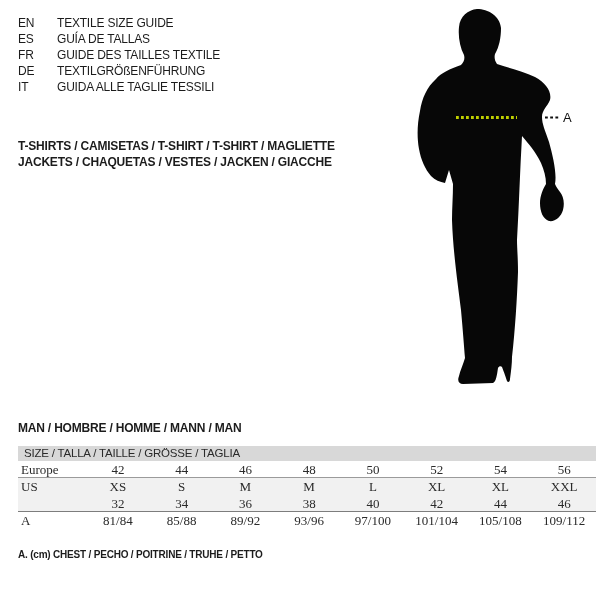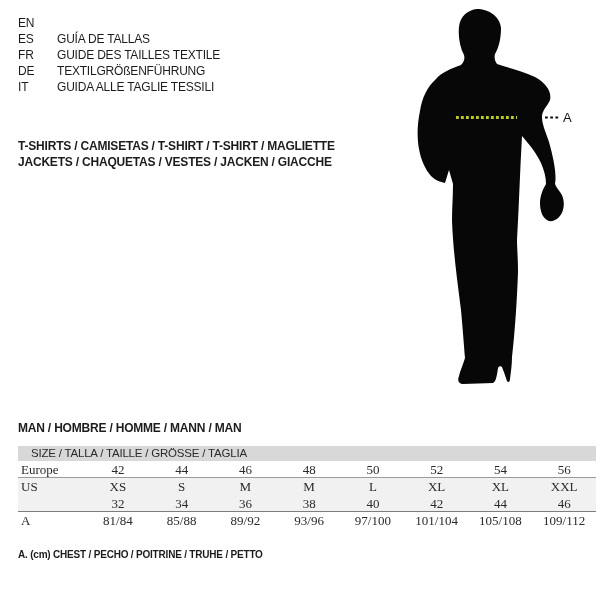--- a/index.html
+++ b/index.html
@@ -74,21 +74,21 @@
   .size-table {
     left: 18px;
     top: 446px;
     width: 578px;
   }
   .st-header {
     height: 15px;
     line-height: 15px;
     background: #d8d8d8;
     font-size: 11.5px;
-    padding-left: 13px;
+    padding-left: 6px;
     letter-spacing: -0.2px;
     color: #2a2a2a;
   }
   .st-row {
     display: flex;
     height: 17px;
     line-height: 17px;
     font-size: 13px;
     box-sizing: border-box;
     color: #2a2a2a;
@@ -118,20 +118,21 @@
     letter-spacing: -0.2px;
     white-space: nowrap;
   }
 </style>
 </head>
 <body>
 
 <div class="abs lang-list">
   <div class="lang-row">
     <span class="lang-code">EN</span>
+    <span>TEXTILE SIZE GUIDE</span>
   </div>
   <div class="lang-row">
     <span class="lang-code">ES</span>
     <span>GUÍA DE TALLAS</span>
   </div>
   <div class="lang-row">
     <span class="lang-code">FR</span>
     <span>GUIDE DES TAILLES TEXTILE</span>
   </div>
   <div class="lang-row">

